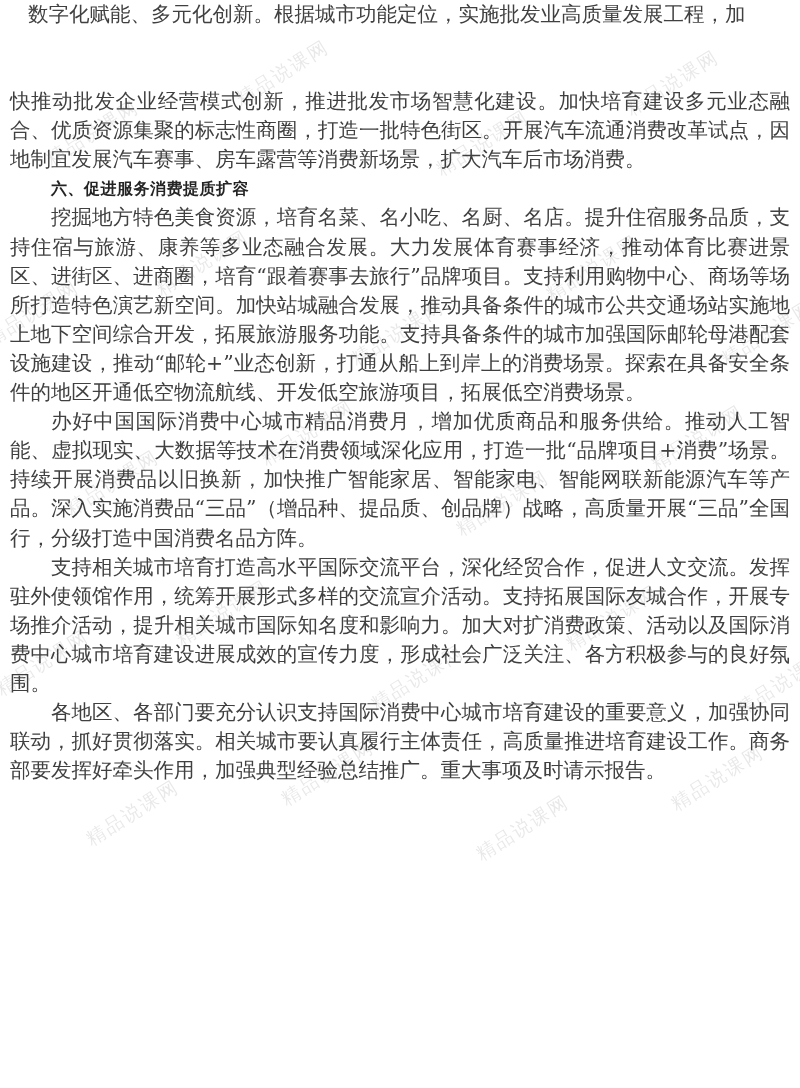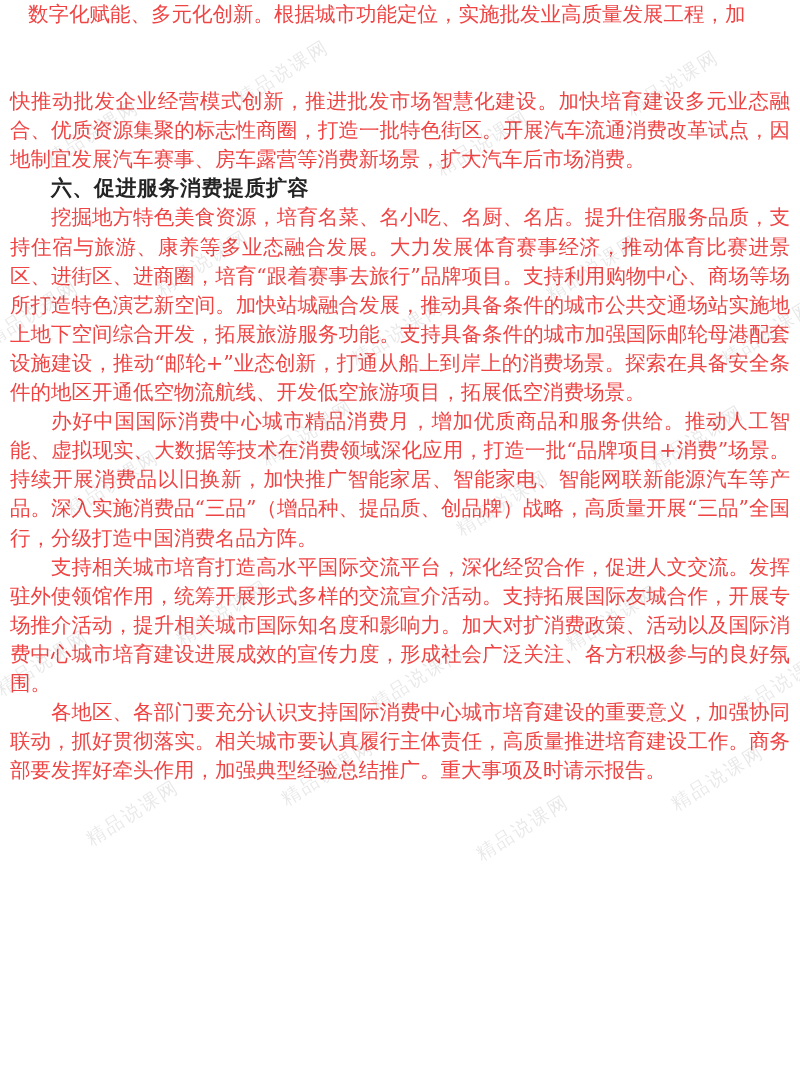--- a/index.html
+++ b/index.html
@@ -50,37 +50,37 @@
     position: relative;
     z-index: 2;
     padding: 0 10px;
     box-sizing: border-box;
   }
 
   .para {
     font-family: "DejaVu Serif", "Liberation Serif", serif;
     font-size: 20.5px;
     line-height: 29.1px;
-    color: #ef4444;
+    color: #404040;
     text-align: justify;
     text-justify: inter-ideograph;
     margin: 0;
     letter-spacing: 0px;
     -webkit-font-feature-settings: normal;
   }
   .para.indent {
     text-indent: 41px;
   }
   .para.no-indent {
     text-indent: 0;
   }
 
   .heading {
     font-family: "DejaVu Sans", "Liberation Sans", sans-serif;
-    font-size: 21px;
+    font-size: 16px;
     line-height: 29.1px;
     font-weight: bold;
     color: #242424;
     margin: 0;
     text-indent: 41px;
     letter-spacing: 0.5px;
   }
 
   
   .gap-top { height: 58px; }

